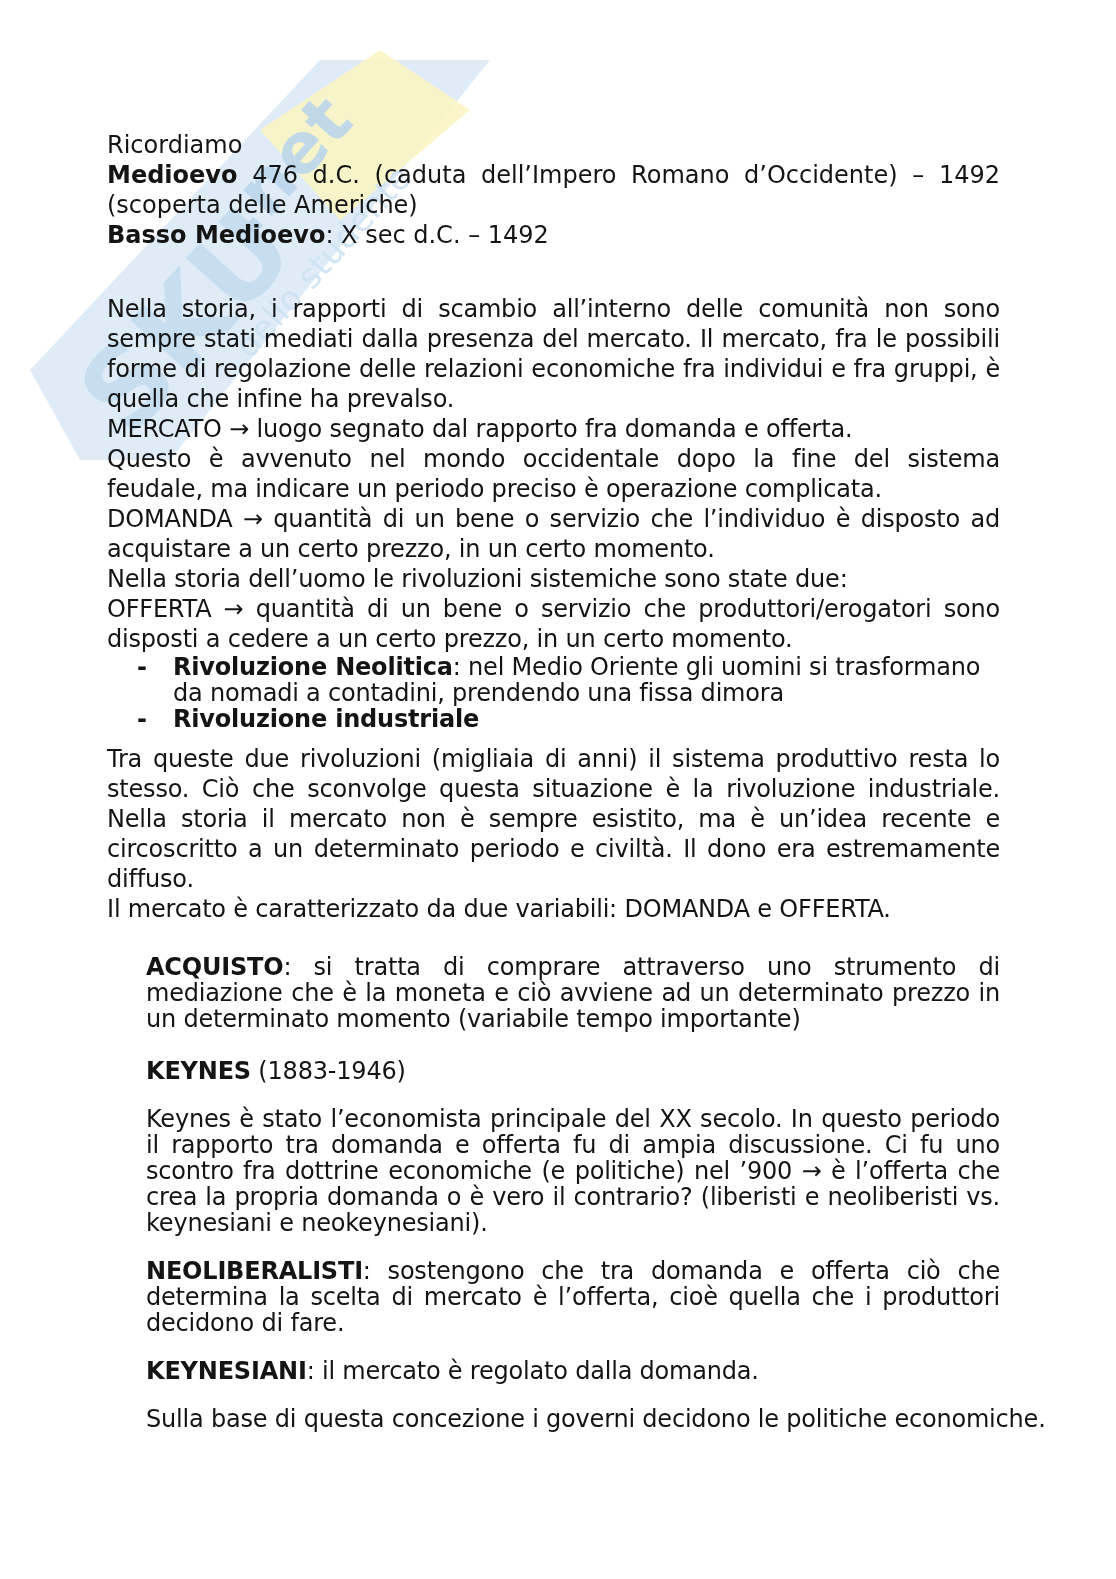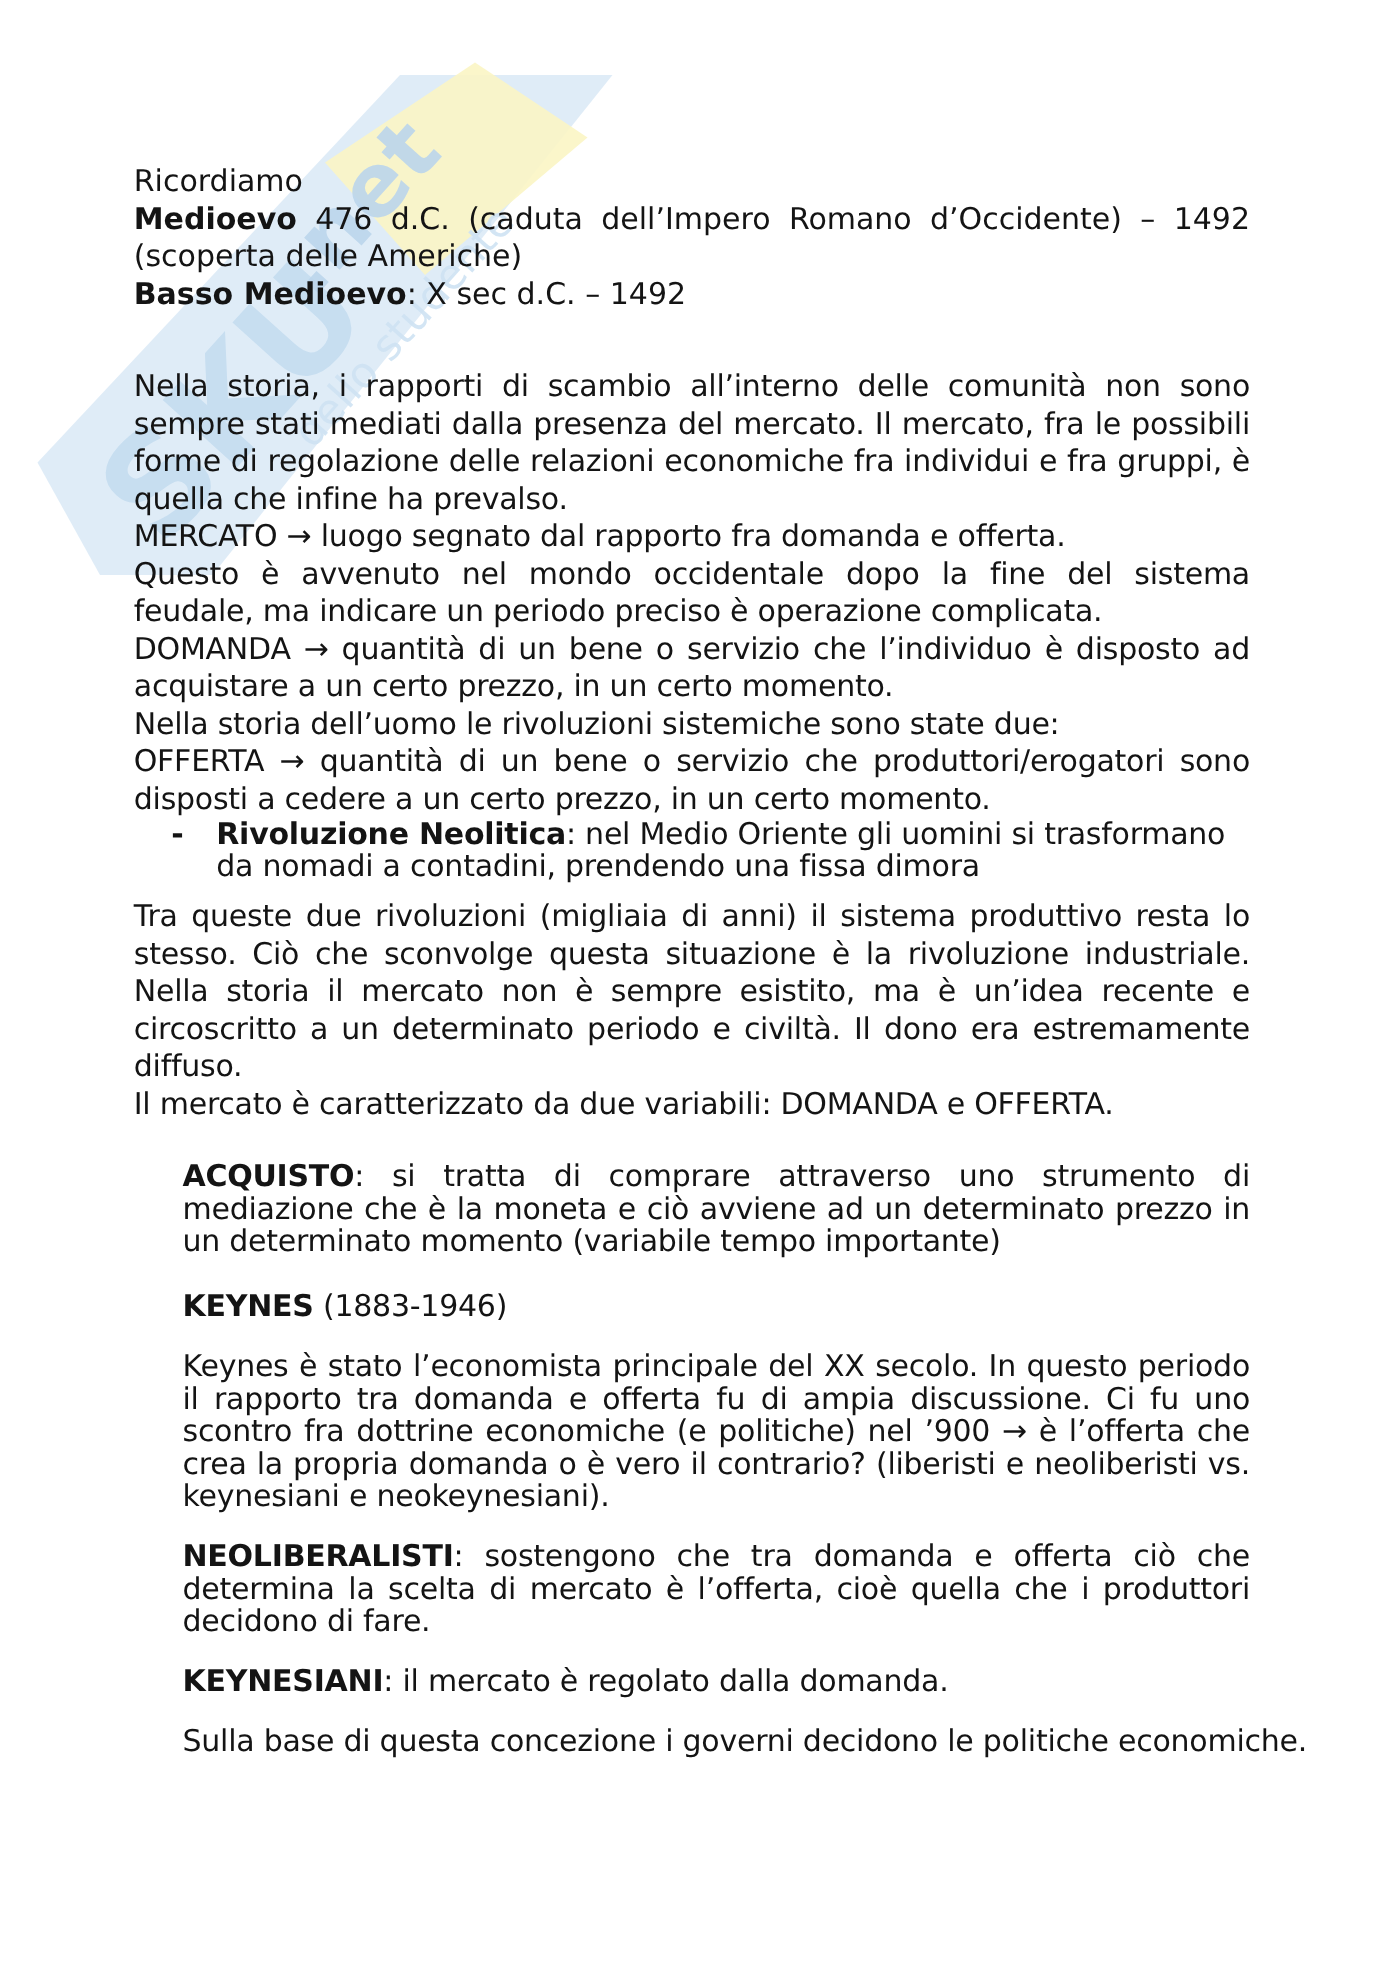--- a/index.html
+++ b/index.html
@@ -40,20 +40,21 @@
 
   <p class="line l30 just cond">Nella storia, i rapporti di scambio all’interno delle comunità non sono sempre stati mediati dalla presenza del mercato. Il mercato, fra le possibili forme di regolazione delle relazioni economiche fra individui e fra gruppi, è quella che infine ha prevalso.</p>
   <p class="line l30 just cond">MERCATO → luogo segnato dal rapporto fra domanda e offerta.</p>
   <p class="line l30 just cond">Questo è avvenuto nel mondo occidentale dopo la fine del sistema feudale, ma indicare un periodo preciso è operazione complicata.</p>
   <p class="line l30 just cond">DOMANDA → quantità di un bene o servizio che l’individuo è disposto ad acquistare a un certo prezzo, in un certo momento.</p>
   <p class="line l30 cond">Nella storia dell’uomo le rivoluzioni sistemiche sono state due:</p>
   <p class="line l30 just cond">OFFERTA → quantità di un bene o servizio che produttori/erogatori sono disposti a cedere a un certo prezzo, in un certo momento.</p>
 
   <ul class="bullets cond">
     <li><b>Rivoluzione Neolitica</b><span>: nel Medio Oriente gli uomini si trasformano da nomadi a contadini, prendendo una fissa dimora</span></li>
+    <li><b>Rivoluzione industriale</b><span></span></li>
   </ul>
   <div style="height:12px;"></div>
 
   <p class="line l30 just cond">Tra queste due rivoluzioni (migliaia di anni) il sistema produttivo resta lo stesso. Ciò che sconvolge questa situazione è la rivoluzione industriale. Nella storia il mercato non è sempre esistito, ma è un’idea recente e circoscritto a un determinato periodo e civiltà. Il dono era estremamente diffuso.</p>
   <p class="line l30 cond">Il mercato è caratterizzato da due variabili: DOMANDA e OFFERTA.</p>
 
   <div style="height:30px;"></div>
   <p class="line l26 just cond"><b>ACQUISTO</b><span>: si tratta di comprare attraverso uno strumento di mediazione che è la moneta e ciò avviene ad un determinato prezzo in un determinato momento (variabile tempo importante)</span></p>
 
   <div style="height:26px;"></div>

